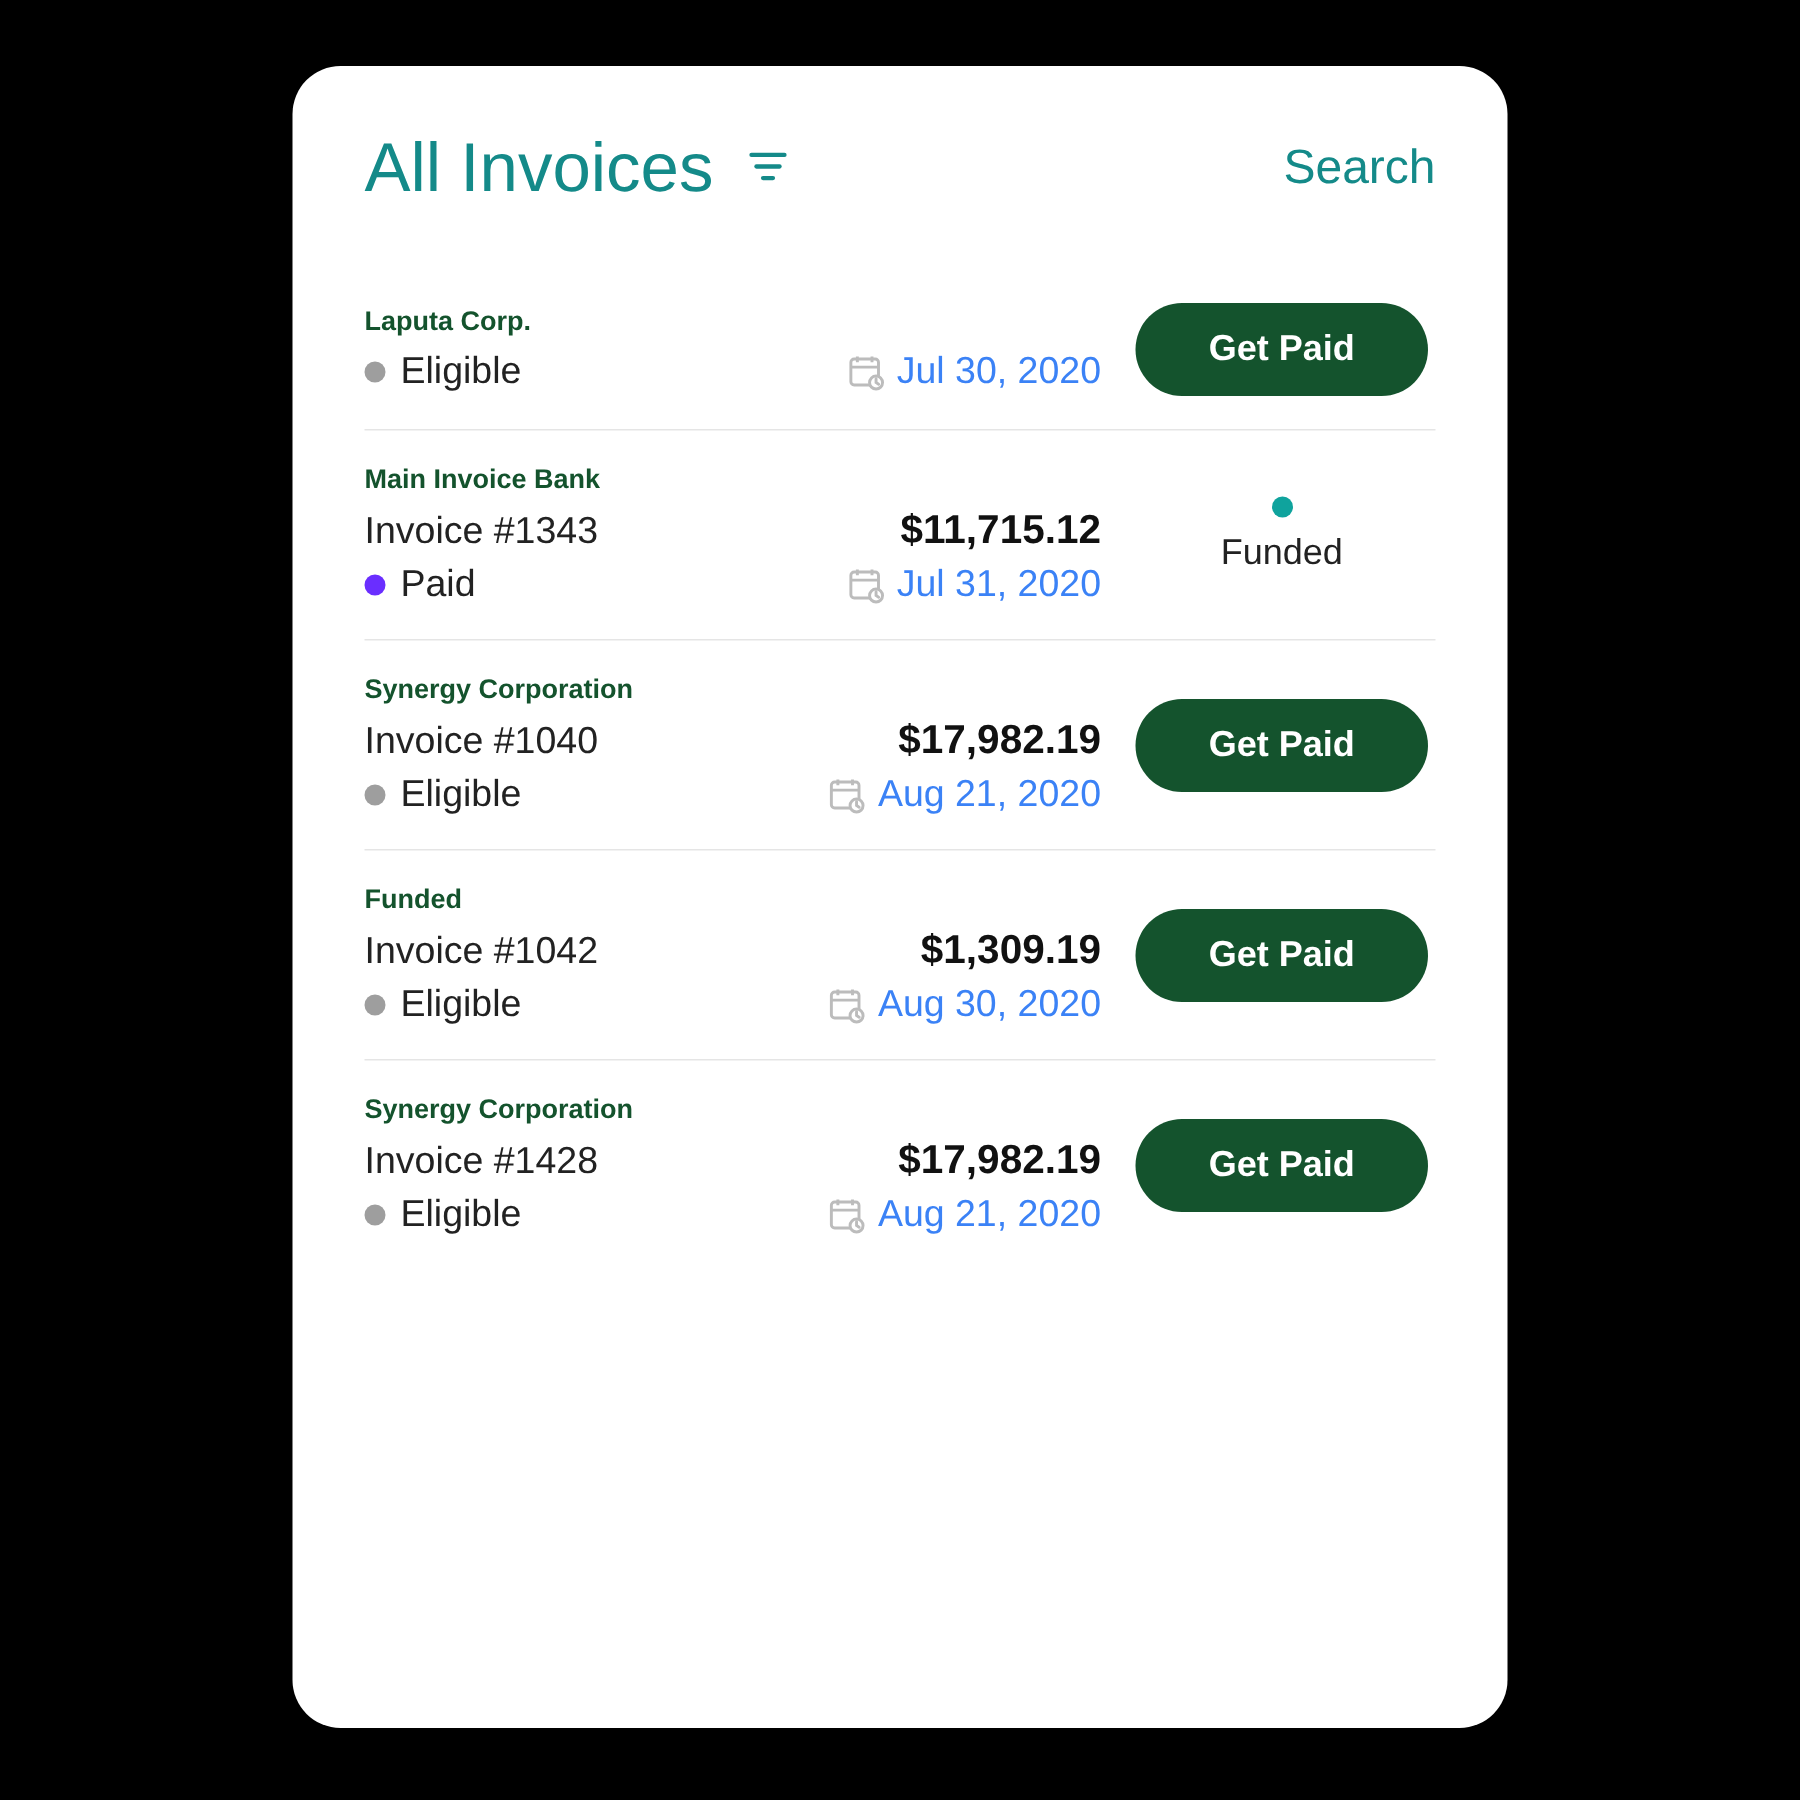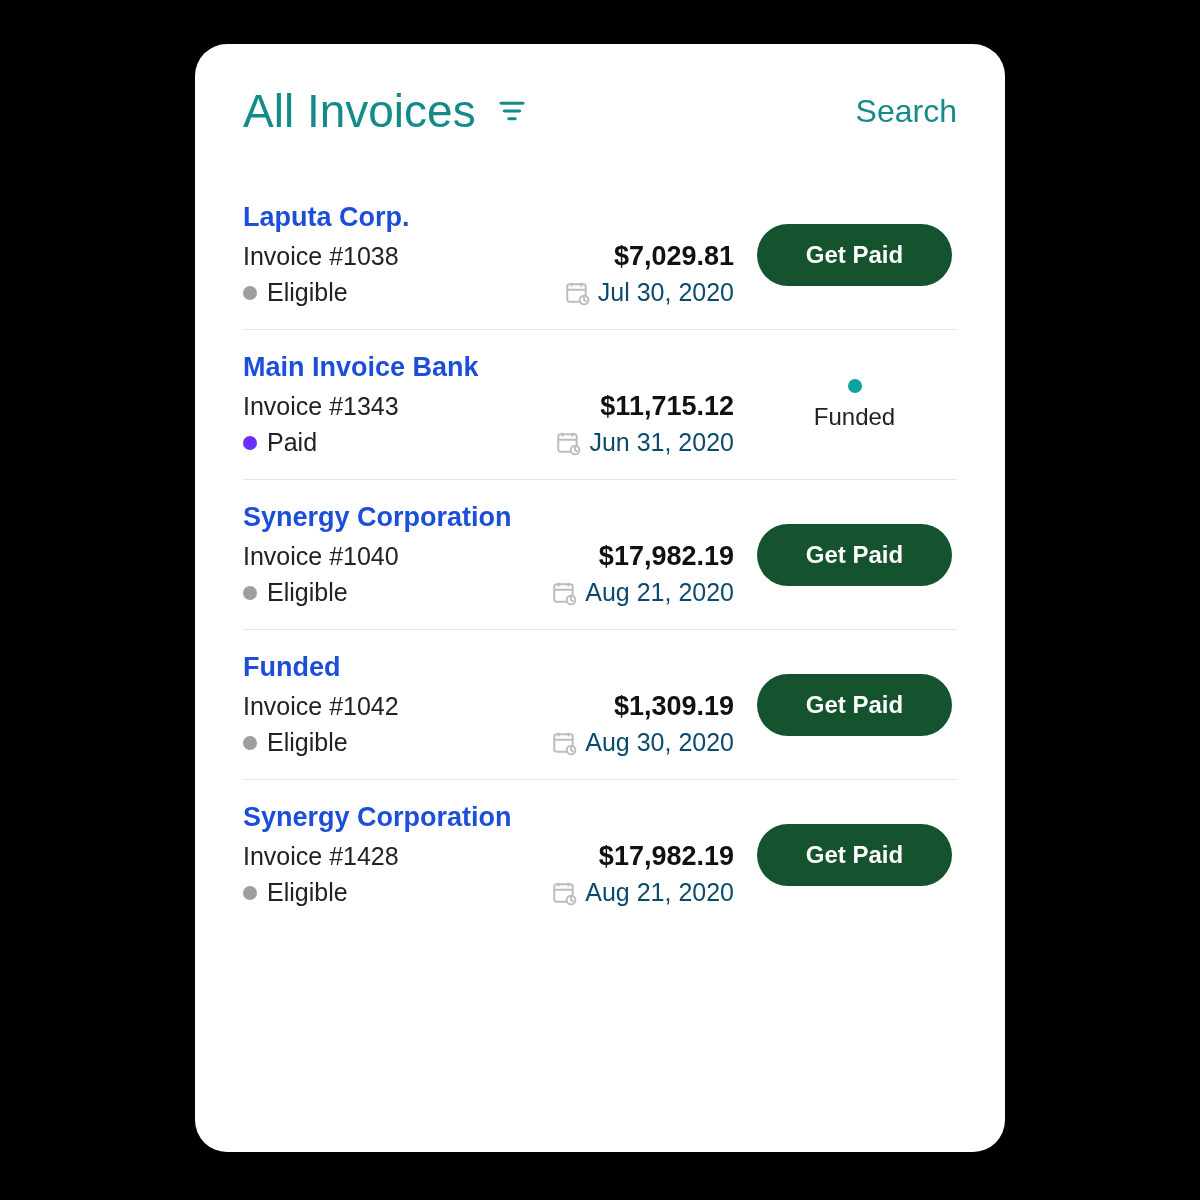--- a/index.html
+++ b/index.html
@@ -47,22 +47,22 @@
       display: grid;
       grid-template-columns: 1fr 200px 205px;
       column-gap: 18px;
       align-items: center;
       padding: 22px 0 22px 0;
       border-bottom: 1px solid #e5e5e5;
     }
     .row:last-child { border-bottom: none; }
     .company {
       font-weight: 800;
-      font-size: 27px;
-      color: #1d4ed8;
+      font-size: 18px;
+      color: #14532d;
       margin-bottom: 8px;
     }
     .line2 {
       display: flex; align-items: baseline; justify-content: space-between;
     }
     .invno {
       font-size: 25px;
       color: #222;
       font-weight: 400;
     }
@@ -81,21 +81,21 @@
       font-size: 25px; color: #222;
     }
     .dot {
       display: inline-block; width: 14px; height: 14px; border-radius: 50%;
     }
     .dot.grey { background: #9e9e9e; }
     .dot.purple { background: #6a2eff; }
     .dot.teal { background: #0fa39d; }
     .date {
       display: inline-flex; align-items: center; gap: 8px;
-      font-size: 25px; color: #0c4a6e;
+      font-size: 25px; color: #3b82f6;
     }
     .cal-icon {
       width: 26px; height: 26px; color: #bcbcbc;
       display: inline-flex; align-items: center; justify-content: center;
     }
     .col-right {
       grid-column: 3;
       display: flex; align-items: center; justify-content: center;
     }
     .btn {
@@ -129,24 +129,20 @@
         </svg>
       </span>
     </div>
     <span class="search-link">Search</span>
   </div>
 
   <div class="list">
       <div class="row">
         <div class="twocol-left">
           <div class="company">Laputa Corp.</div>
-          <div class="line2">
-            <div class="invno">Invoice #1038</div>
-            <div class="amount">$7,029.81</div>
-          </div>
           <div class="line3">
             <div class="status">
               <span class="dot grey"></span>
               <span>Eligible</span>
             </div>
             <div class="date">
               <span class="cal-icon">
                 <svg viewBox="0 0 24 24" width="26" height="26" fill="none" stroke="currentColor" stroke-width="1.8">
                   <rect x="3" y="4" width="17" height="16" rx="2"></rect>
                   <line x1="3" y1="9" x2="20" y2="9"></line>
@@ -180,21 +176,21 @@
               <span class="cal-icon">
                 <svg viewBox="0 0 24 24" width="26" height="26" fill="none" stroke="currentColor" stroke-width="1.8">
                   <rect x="3" y="4" width="17" height="16" rx="2"></rect>
                   <line x1="3" y1="9" x2="20" y2="9"></line>
                   <line x1="7" y1="2.5" x2="7" y2="6"></line>
                   <line x1="16" y1="2.5" x2="16" y2="6"></line>
                   <circle cx="18.5" cy="18.5" r="4" fill="#fff"></circle>
                   <path d="M18.5 16.2v2.3l1.6 1" stroke-linecap="round"></path>
                 </svg>
               </span>
-              <span>Jun 31, 2020</span>
+              <span>Jul 31, 2020</span>
             </div>
           </div>
         </div>
         <div class="col-right">
           <div class="funded-pill">
             <span class="dot teal"></span>
             <span>Funded</span>
           </div>
         </div>
       </div>

